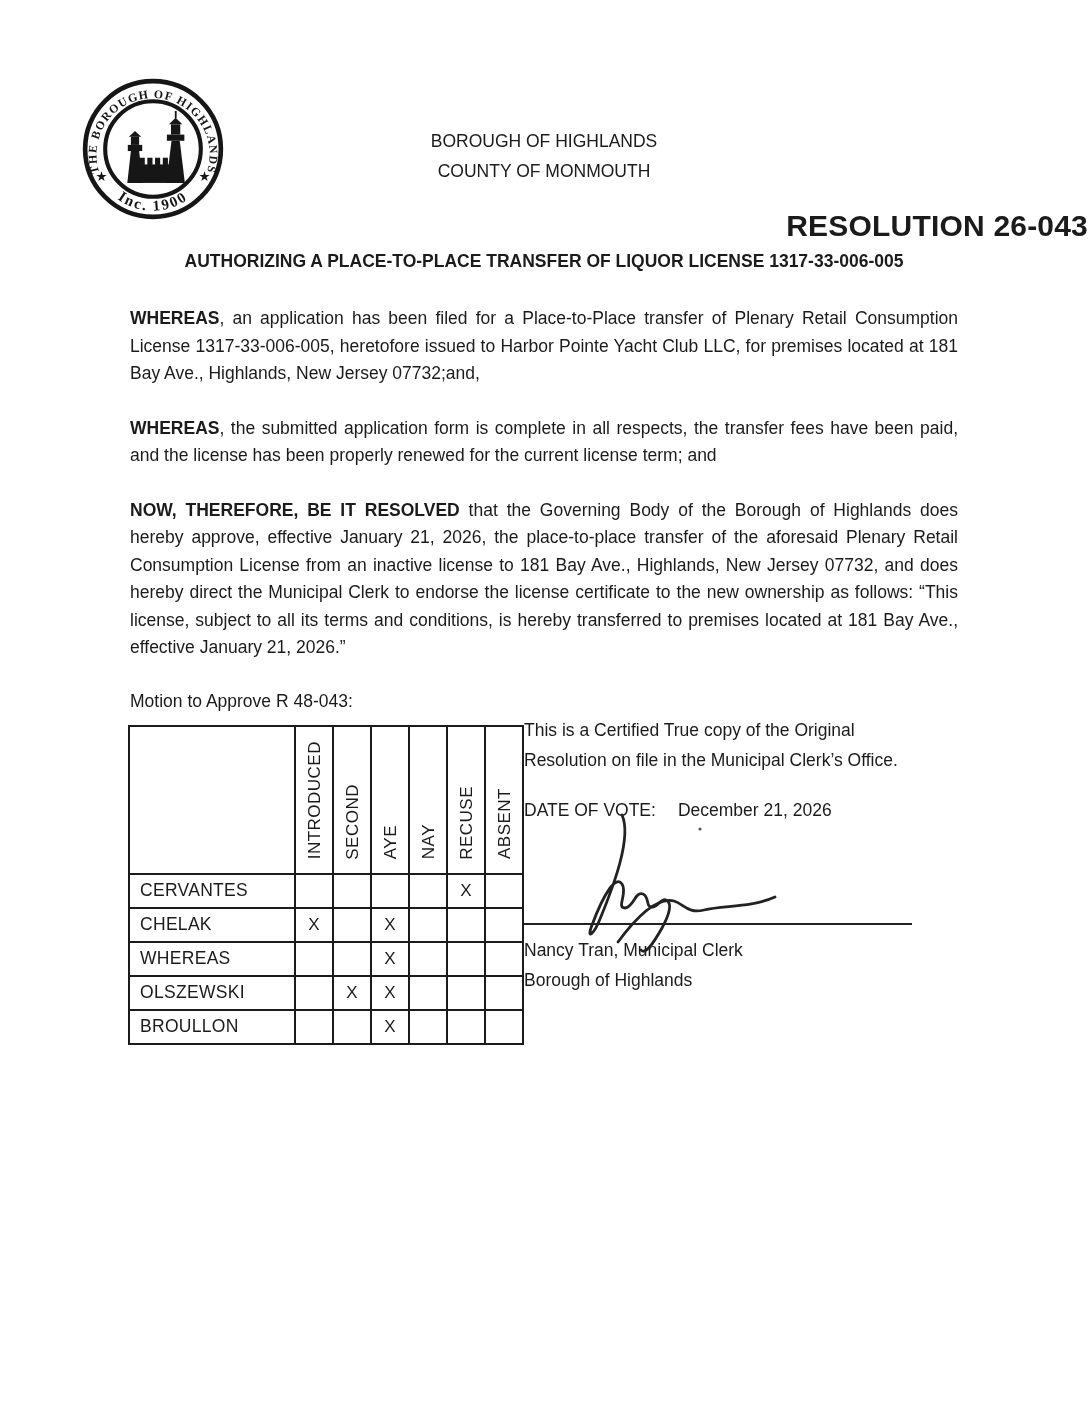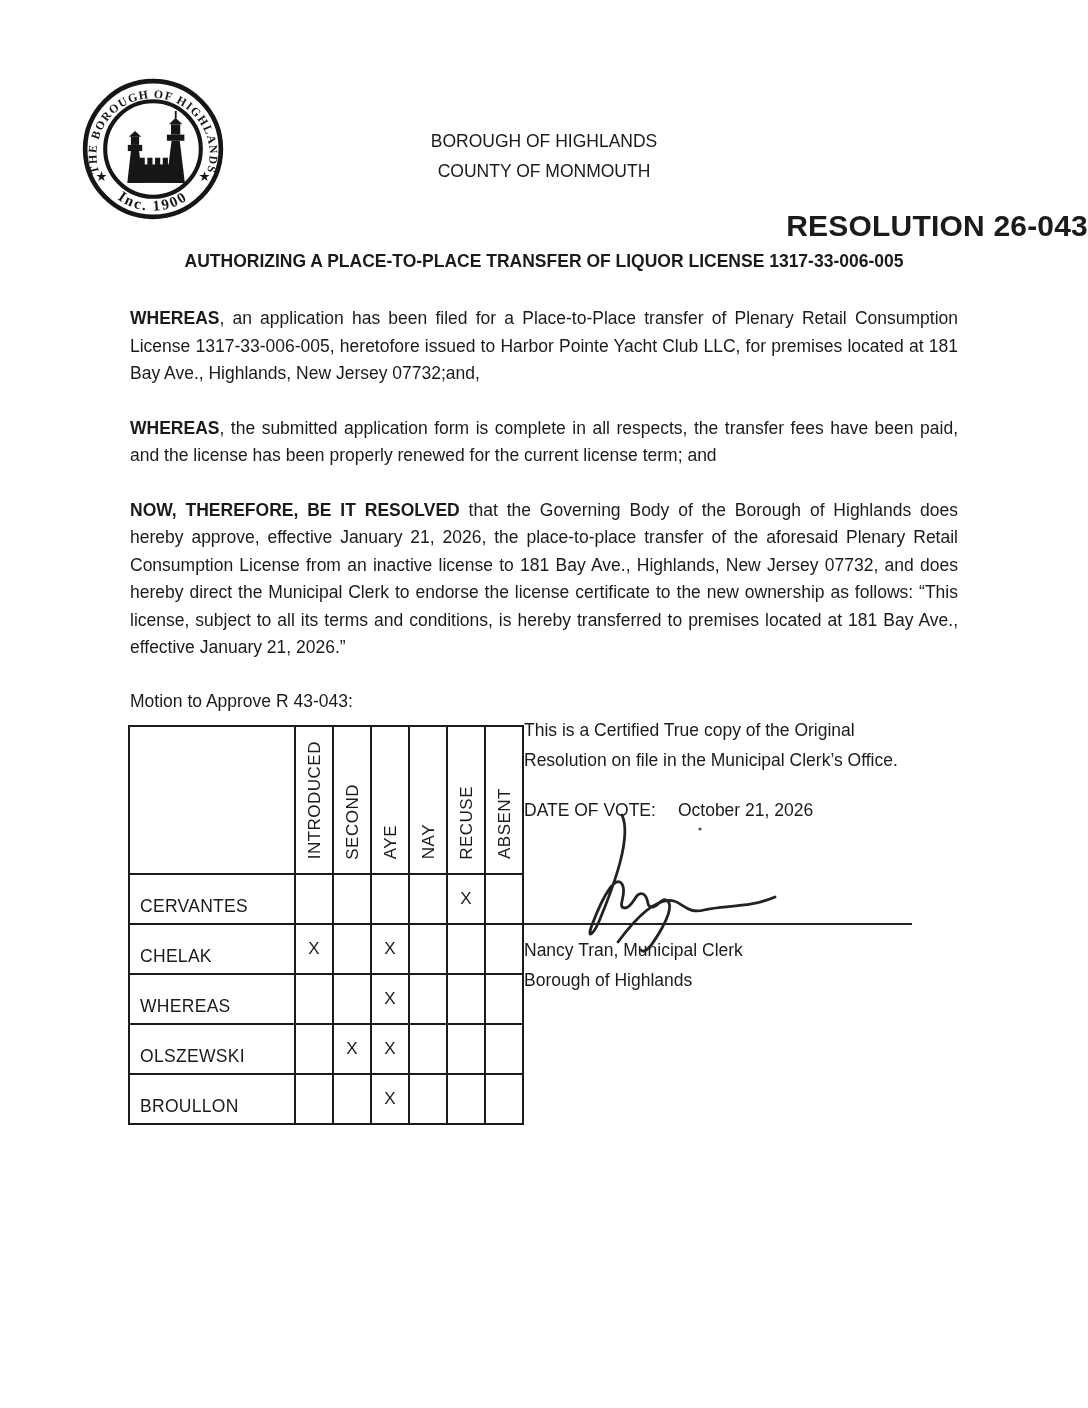--- a/index.html
+++ b/index.html
@@ -36,21 +36,21 @@
     font-size:17.5px; color:#1b1b1b;
   }
   .vote-table .name-col { width:166px; }
   .vote-table .mark-col { width:38px; }
   .vote-table th.vh { height:138px; vertical-align:bottom; padding-bottom:8px; text-align:center; }
   .vote-table .vspan {
     display:inline-block;
     writing-mode:vertical-rl; transform:rotate(180deg);
     font-size:17px; letter-spacing:0.5px; line-height:1;
   }
-  .vote-table td.name { text-align:left; padding:20px 4px 4px 10px; height:24px; letter-spacing:0.3px; }
+  .vote-table td.name { text-align:left; padding:4px 4px 4px 10px; height:24px; letter-spacing:0.3px; }
   .vote-table td.mark { text-align:center; height:32px; font-size:17px; }
 
   .cert-block { width:392px; margin-top:-10px; }
   .cert-text { margin:0; font-size:17.5px; line-height:30px; }
   .date-line { margin-top:23px; font-size:17.5px; line-height:25px; }
   .date-line .date-value { margin-left:22px; }
 
   .sig-wrap { position:relative; height:102px; }
   .signature-svg { position:absolute; left:26px; bottom:-34px; width:252px; height:150px; pointer-events:none; }
   .sig-line { position:absolute; left:0; bottom:0; width:388px; border-bottom:2px solid #222222; }
@@ -102,21 +102,21 @@
 
   <h1 class="doc-title">RESOLUTION 26-043</h1>
   <div class="doc-subtitle">AUTHORIZING A PLACE-TO-PLACE TRANSFER OF LIQUOR LICENSE 1317-33-006-005</div>
 
   <div class="body-text">
     <p class="para"><b>WHEREAS</b><span>, an application has been filed for a Place-to-Place transfer of Plenary Retail Consumption License 1317-33-006-005, heretofore issued to Harbor Pointe Yacht Club LLC, for premises located at 181 Bay Ave., Highlands, New Jersey 07732;and,</span></p>
     <p class="para"><b>WHEREAS</b><span>, the submitted application form is complete in all respects, the transfer fees have been paid, and the license has been properly renewed for the current license term; and</span></p>
     <p class="para"><b>NOW, THEREFORE, BE IT RESOLVED</b><span> that the Governing Body of the Borough of Highlands does hereby approve, effective January 21, 2026, the place-to-place transfer of the aforesaid Plenary Retail Consumption License from an inactive license to 181 Bay Ave., Highlands, New Jersey 07732, and does hereby direct the Municipal Clerk to endorse the license certificate to the new ownership as follows: “This license, subject to all its terms and conditions, is hereby transferred to premises located at 181 Bay Ave., effective January 21, 2026.”</span></p>
   </div>
 
-  <div class="motion">Motion to Approve R 43-043:</div>
+  <div class="motion">Motion to Approve R 48-043:</div>
 
   <div class="bottom-row">
 
     <table class="vote-table">
       <colgroup>
         <col class="name-col">
           <col class="mark-col">
           <col class="mark-col">
           <col class="mark-col">
           <col class="mark-col">
@@ -179,21 +179,21 @@
           <td class="mark"></td>
           <td class="mark"></td>
           <td class="mark"></td>
         </tr>
       </tbody>
     </table>
 
     <div class="cert-block">
       <p class="cert-text">This is a Certified True copy of the Original Resolution on file in the Municipal Clerk’s Office.</p>
       <div class="date-line">
-        <span>DATE OF VOTE:</span><span class="date-value">October 21, 2026</span>
+        <span>DATE OF VOTE:</span><span class="date-value">December 21, 2026</span>
       </div>
       <div class="sig-wrap">
         <svg class="signature-svg" viewBox="0 0 252 150" aria-hidden="true">
           <g fill="none" stroke="#222222" stroke-width="2.8" stroke-linecap="round">
             <path d="M72,6 C82,28 64,76 50,110 C44,125 36,132 42,116 C54,84 66,66 72,75 C78,84 66,99 75,99 C84,98 85,82 93,85 C100,88 95,99 103,98 C109,97 111,89 116,91 C123,94 119,106 112,119 C103,135 95,146 91,141"></path>
             <path d="M68,133 C88,106 108,88 124,92 C134,95 138,105 154,101 C174,96 200,99 225,88"></path>
           </g>
           <circle cx="150" cy="20" r="1.6" fill="#555555"></circle>
         </svg>
         <div class="sig-line"></div>

